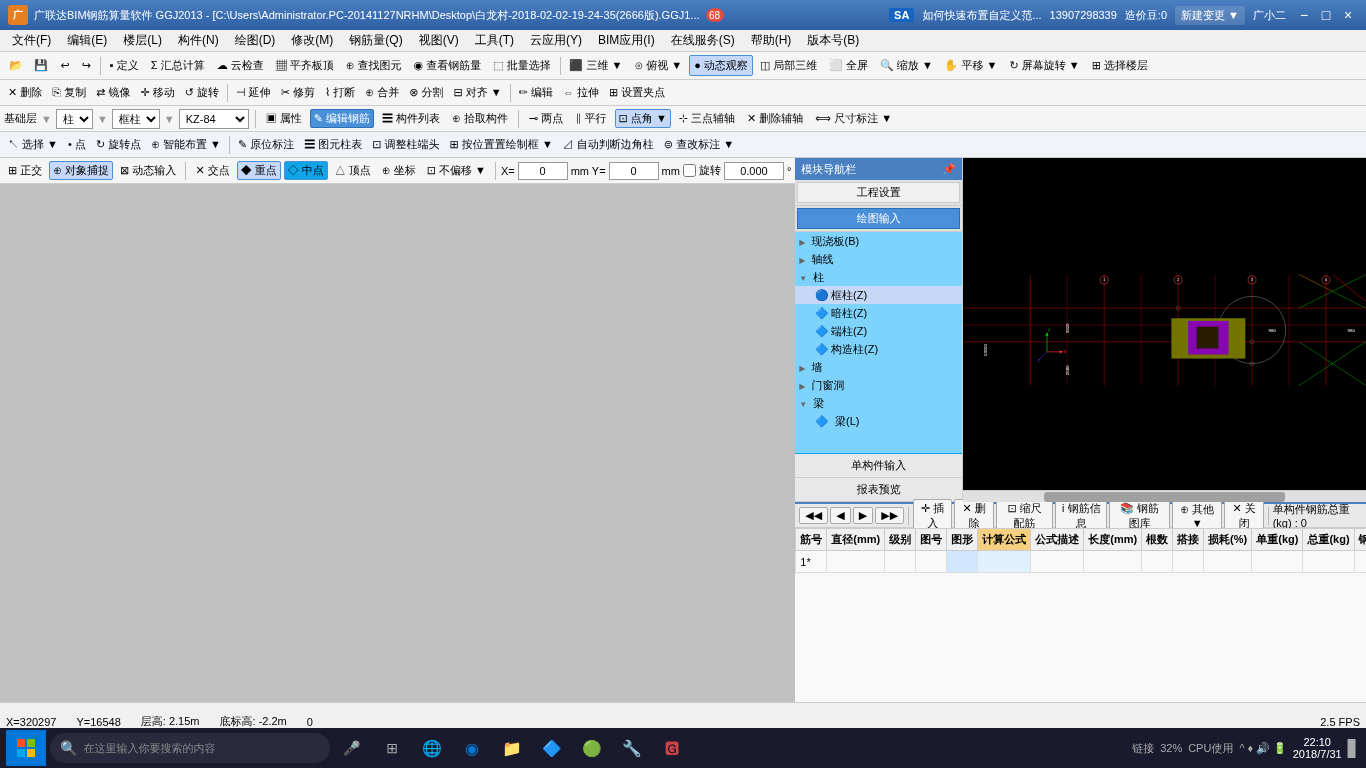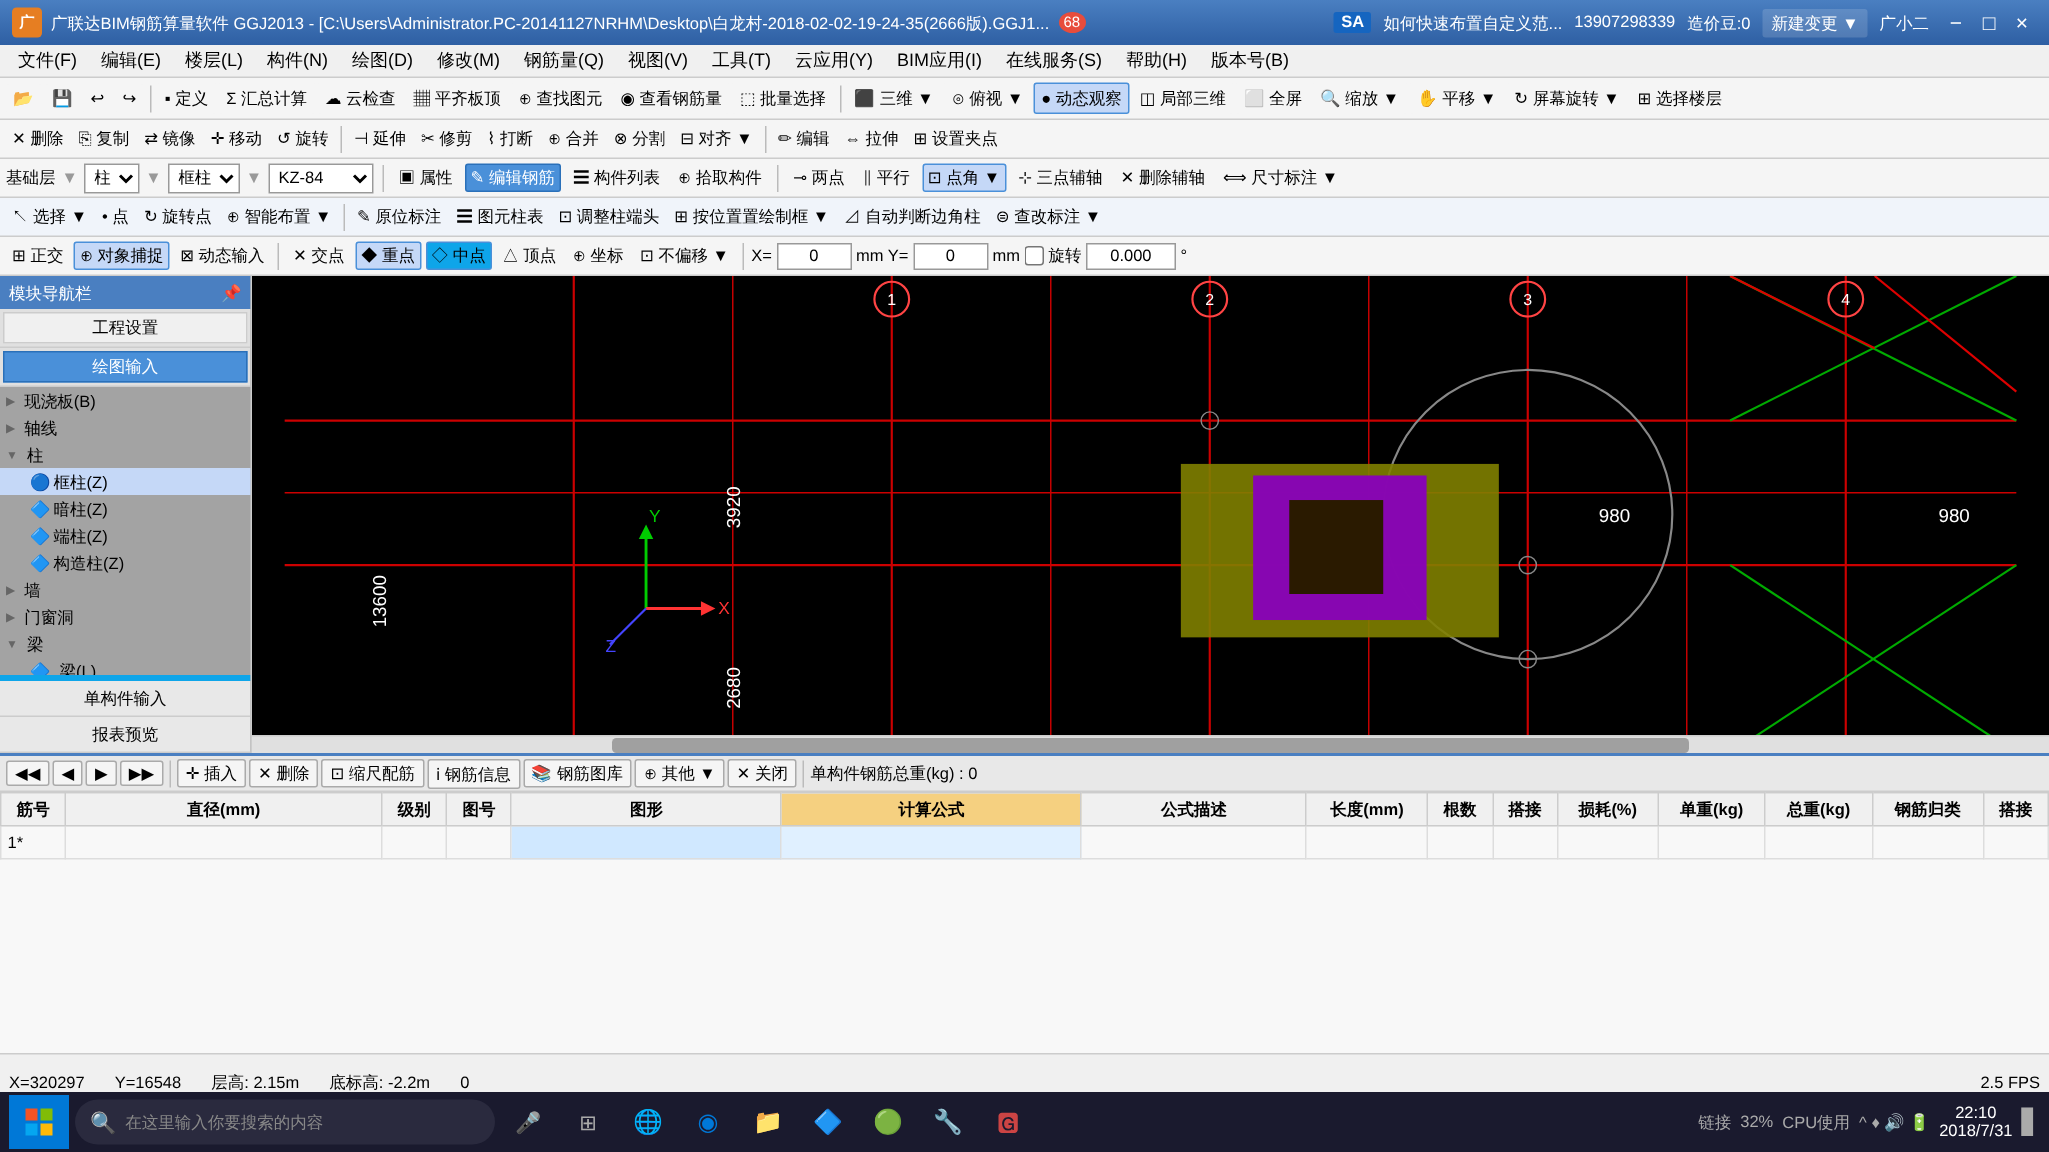--- a/index.html
+++ b/index.html
@@ -103,21 +103,21 @@
       padding: 0 4px;
       border-bottom: 1px solid #ccc;
       gap: 2px;
       font-size: 11px;
       overflow: hidden;
     }
 
     
     #sidebar {
       width: 168px;
-      background: #a3a3a3;
+      background: #7dd3fc;
       border-right: 1px solid #ccc;
       display: flex;
       flex-direction: column;
       overflow: hidden;
       flex-shrink: 0;
     }
     #sidebar-header {
       height: 22px;
       background: #4a7fc1;
       color: white;
@@ -134,21 +134,21 @@
     }
     .sidebar-item {
       display: flex;
       align-items: center;
       padding: 2px 4px;
       cursor: pointer;
       height: 18px;
     }
     .sidebar-item.selected { background: #c5d8f7; }
     .sidebar-item .tree-icon { margin-right: 2px; color: #666; font-size: 10px; }
-    .sidebar-footer { border-top: 4px solid #0ea5e9; }
+    .sidebar-footer { border-top: 1px solid #0ea5e9; }
     .sidebar-footer-item { padding: 4px 6px; cursor: pointer; font-size: 11px; text-align: center; background: #e8e8e8; border-bottom: 1px solid #ccc; }
 
     
     #canvas-area {
       flex: 1;
       background: #000;
       position: relative;
       overflow: hidden;
     }
 
@@ -290,21 +290,21 @@
       border-radius: 2px;
       white-space: nowrap;
       display: inline-flex;
       align-items: center;
       gap: 2px;
     }
     .btn-flat.pressed { background: #bbd0ee; border-color: #4a90d9; }
 
     .main-wrapper {
       display: flex;
-      flex-direction: column;
+      flex-direction: row;
       height: calc(768px - 30px - 22px - 28px - 26px - 26px - 26px - 26px - 40px);
     }
     .canvas-and-bottom {
       flex: 1;
       display: flex;
       flex-direction: column;
       overflow: hidden;
     }
     .canvas-row {
       flex: 1;

